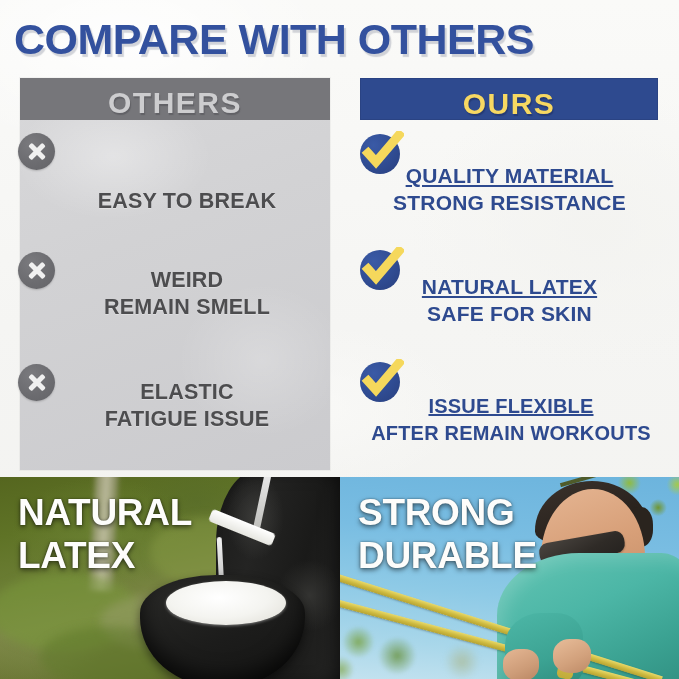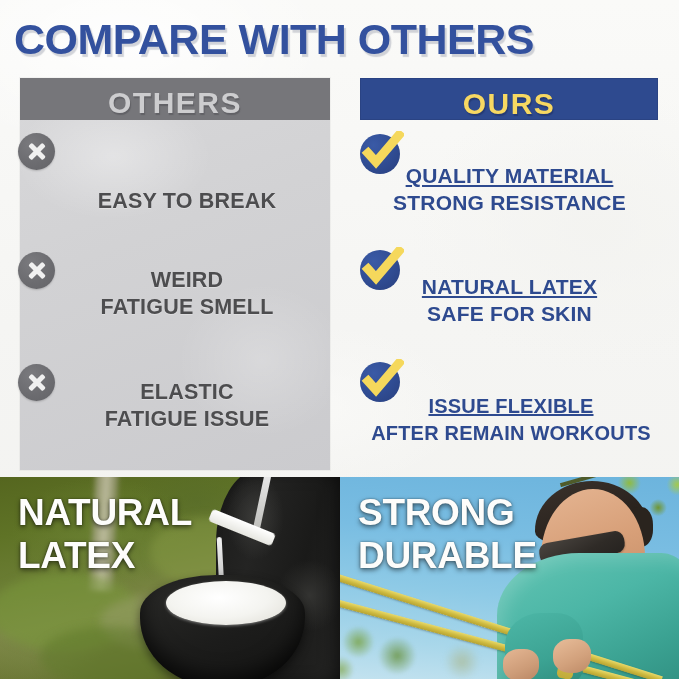--- a/index.html
+++ b/index.html
@@ -269,21 +269,21 @@
     </div>
   </div>
 
   <div class="row">
     <div class="x-icon" style="left:18px; top:252px;">
       <i></i>
         <b></b>
     </div>
     <div class="row-text neg-text" style="left:56px; top:267px; width:262px;">
       <span style="display:block;text-align:center;">WEIRD</span>
-      <span style="display:block;">FATIGUE SMELL</span>
+      <span style="display:block;">REMAIN SMELL</span>
     </div>
   </div>
 
   <div class="row">
     <div class="x-icon" style="left:18px; top:364px;">
       <i></i>
         <b></b>
     </div>
     <div class="row-text neg-text" style="left:56px; top:379px; width:262px;">
       <span style="display:block;">ELASTIC</span>

